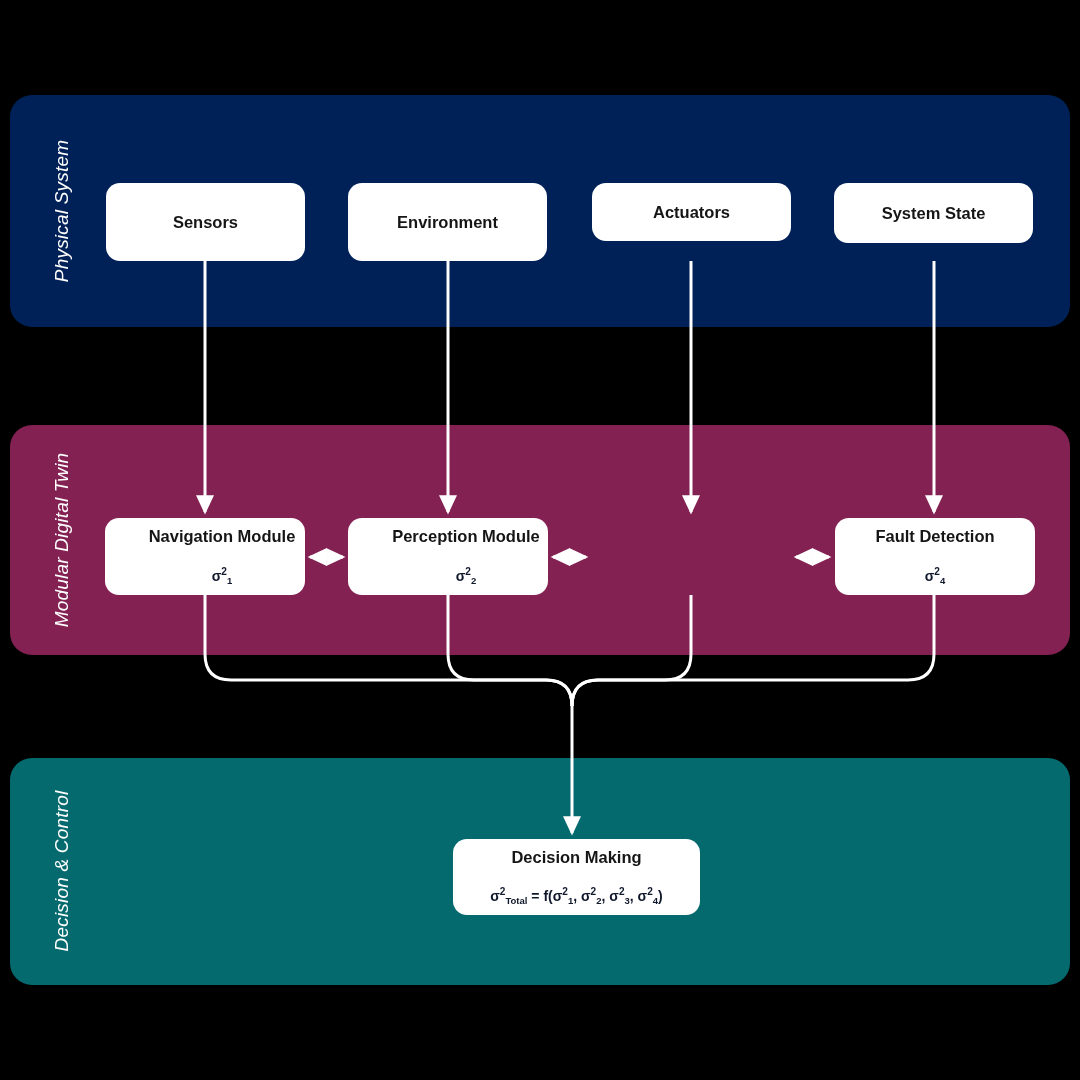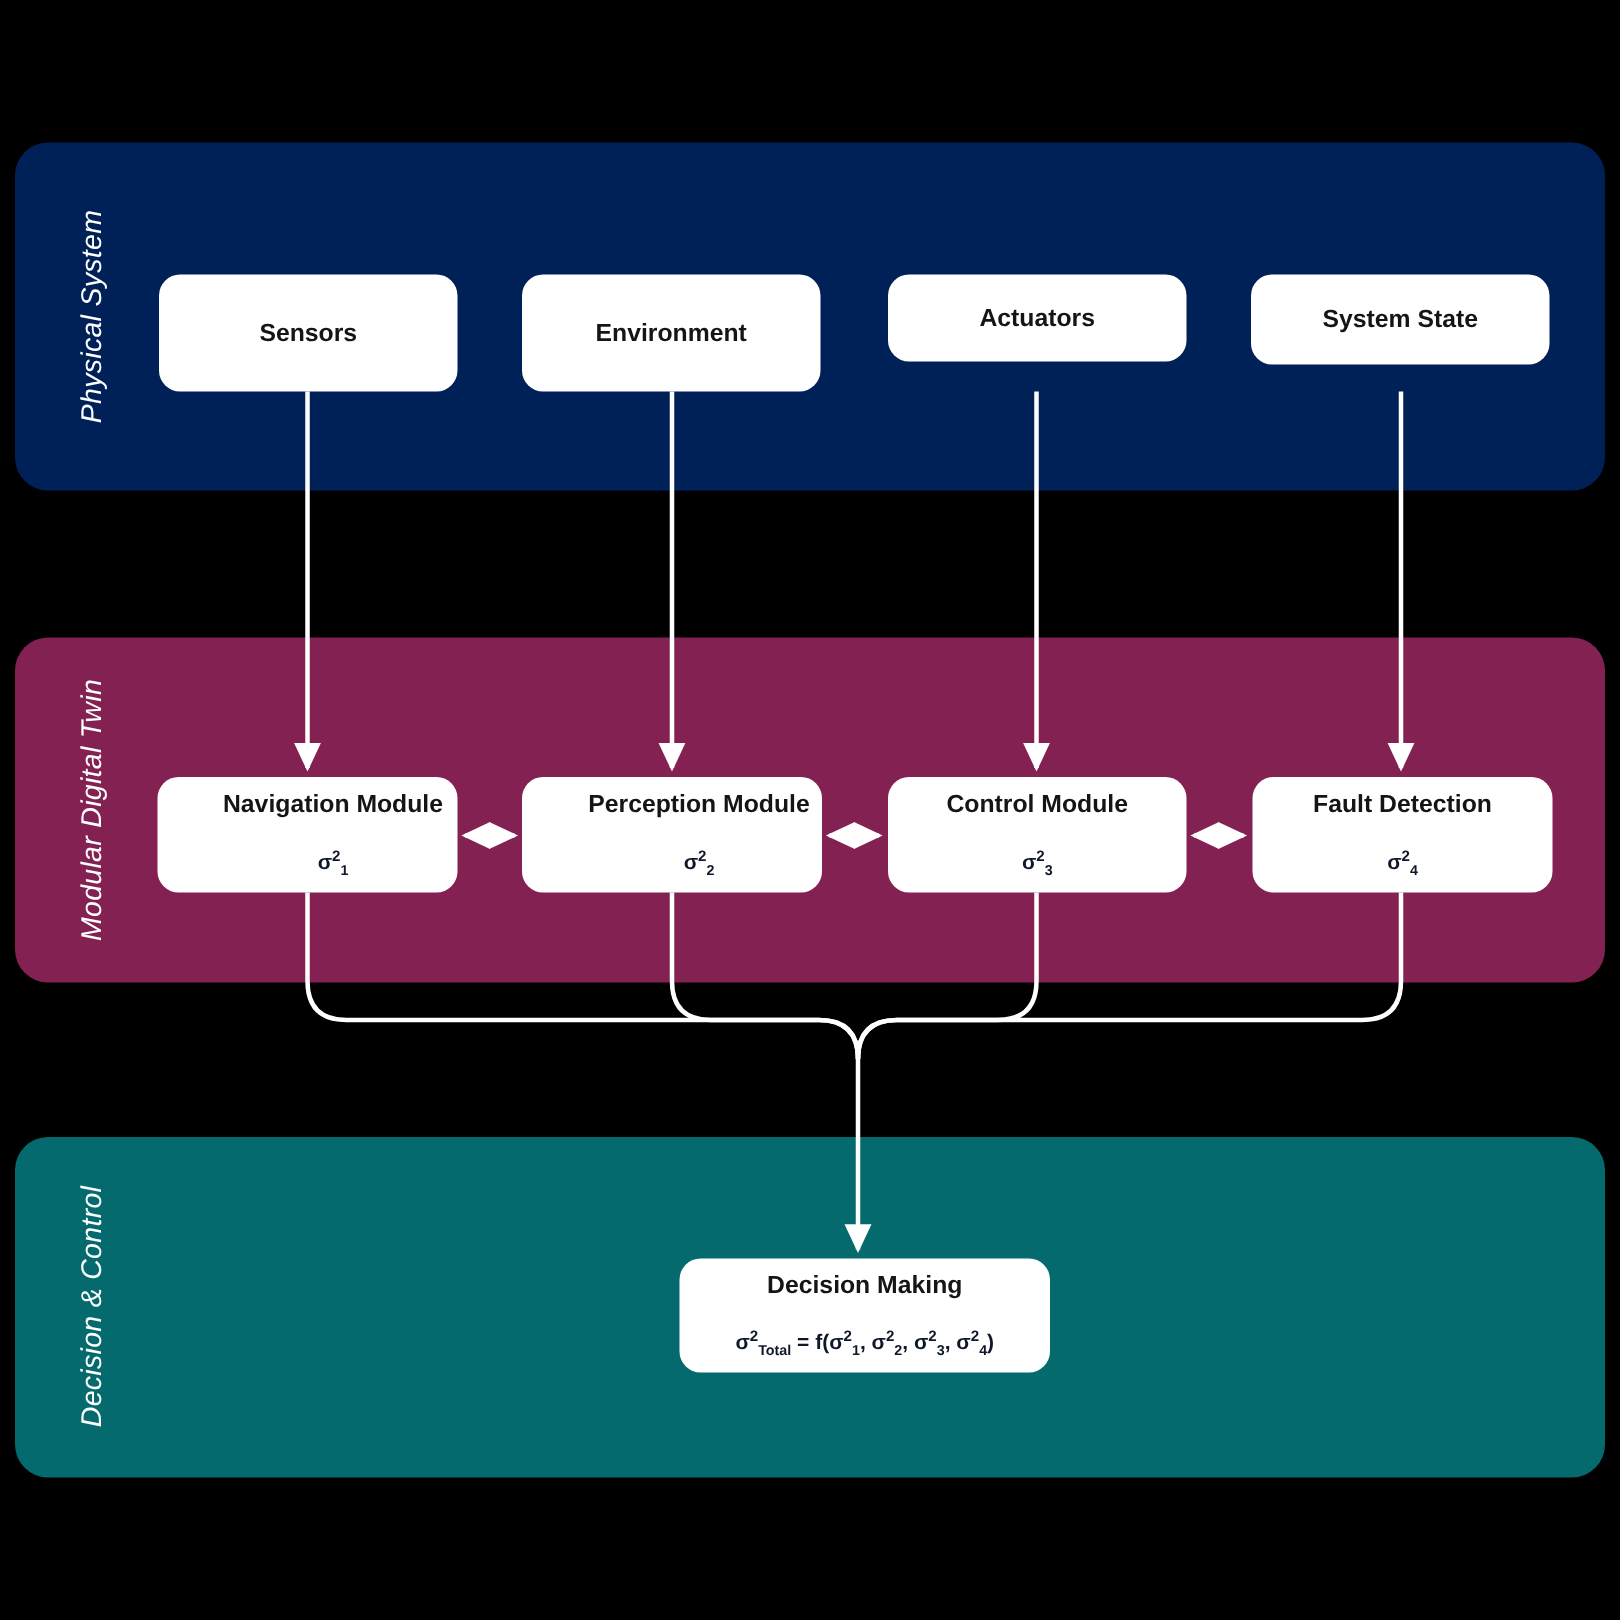--- a/index.html
+++ b/index.html
@@ -124,24 +124,20 @@
   </div>
 
   <div class="node mod" id="node-navigation-module" style="left: 105px; top: 518px; width: 200px; height: 77px; padding-left: 34px;">
     <div class="title">Navigation Module</div>
     <div class="sub" id="sub-0">σ<sup>2</sup><sub>1</sub></div>
   </div>
   <div class="node mod" id="node-perception-module" style="left: 348px; top: 518px; width: 200px; height: 77px; padding-left: 36px;">
     <div class="title">Perception Module</div>
     <div class="sub" id="sub-1">σ<sup>2</sup><sub>2</sub></div>
   </div>
-  <div class="node mod" id="node-control-module" style="left: 592px; top: 518px; width: 199px; height: 77px;">
-    <div class="title">Control Module</div>
-    <div class="sub" id="sub-2">σ<sup>2</sup><sub>3</sub></div>
-  </div>
   <div class="node mod" id="node-fault-detection" style="left: 835px; top: 518px; width: 200px; height: 77px;">
     <div class="title">Fault Detection</div>
     <div class="sub" id="sub-3">σ<sup>2</sup><sub>4</sub></div>
   </div>
 
   <div class="node dec" id="node-decision-making" style="left: 453px; top: 839px; width: 247px; height: 76px;">
     <div class="title">Decision Making</div>
     <div class="sub" id="decision-formula">σ<sup>2</sup><sub>Total</sub> = f(σ<sup>2</sup><sub>1</sub>, σ<sup>2</sup><sub>2</sub>, σ<sup>2</sup><sub>3</sub>, σ<sup>2</sup><sub>4</sub>)</div>
   </div>
 

